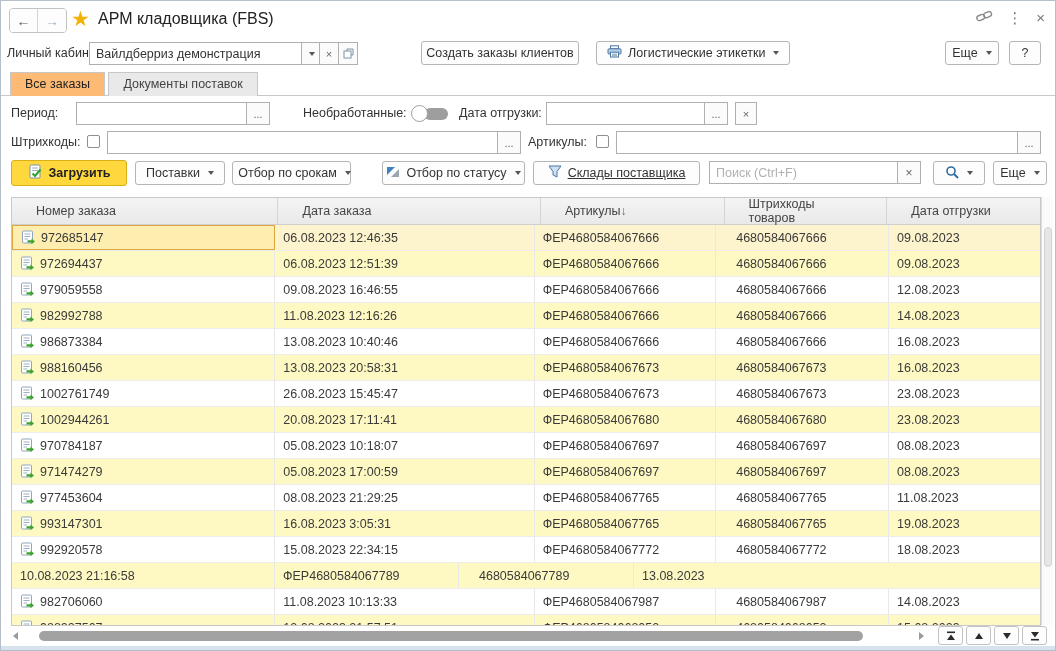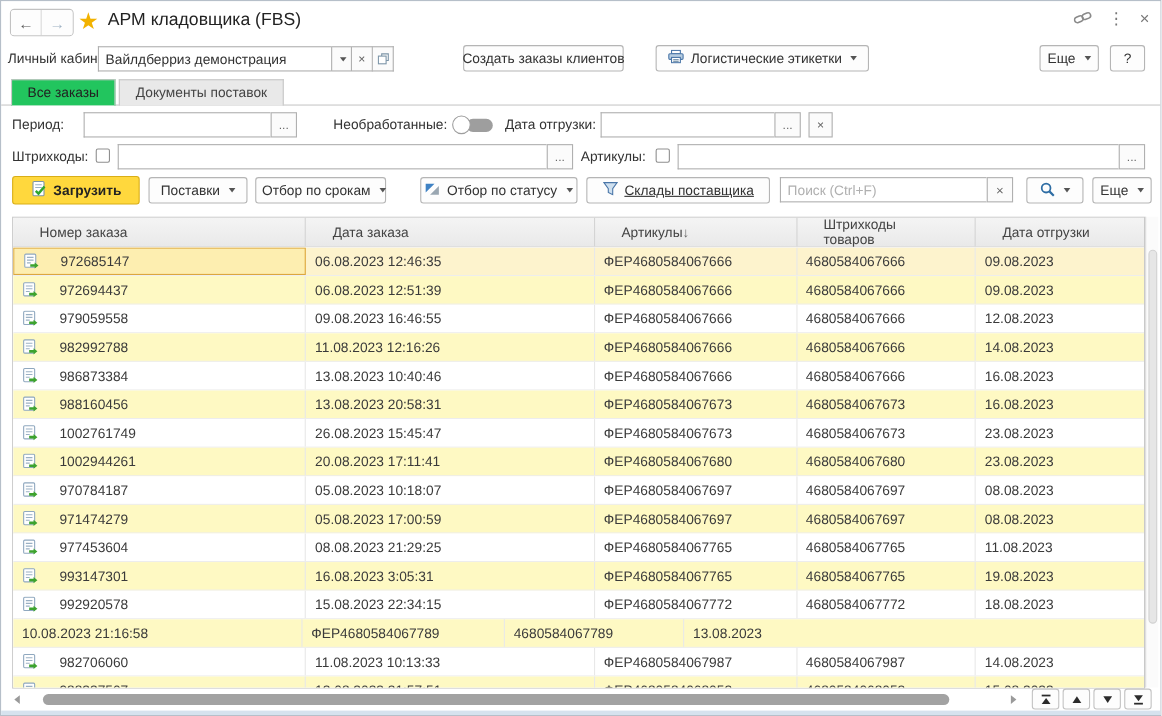--- a/index.html
+++ b/index.html
@@ -29,32 +29,32 @@
   .seg { display:inline-flex; align-items:center; justify-content:center; height:23px; border:1px solid #b0b0b0; background:#fbfbfb; color:#666; font-size:11px; cursor:pointer; }
   .seg + .seg { border-left:none; }
   .chk { width:13px; height:13px; border:1px solid #8f8f8f; border-radius:2px; background:#fff; display:inline-block; cursor:pointer; }
 
   
   .acct-row { position:absolute; left:0; top:40px; width:100%; height:27px; }
   .acct-label { position:absolute; left:6px; top:5px; }
   .acct-group { position:absolute; left:88px; top:1px; }
   .acct-group .inp { width:212px; }
   .acct-group .seg { width:19px; }
-  .btn-create { position:absolute; left:420px; top:0; width:146px; height:24px; }
+  .btn-create { position:absolute; left:420px; top:0; width:158px; height:24px; }
   .btn-labels { position:absolute; left:595px; top:0; height:24px; }
   .btn-more-top { position:absolute; right:56px; top:0; width:54px; }
   .btn-help { position:absolute; right:14px; top:0; width:32px; }
 
   
   .tabs { position:absolute; left:0; top:71px; width:100%; height:24px; }
   .tabs::after { content:""; position:absolute; left:0; right:0; bottom:0; border-bottom:1px solid #c8c8c8; }
   .tab { position:relative; display:inline-block; height:24px; line-height:23px; padding:0 14px; margin-left:0;
          border:1px solid #c8c8c8; border-bottom:none; background:#e9e9e9; color:#444; cursor:pointer; z-index:1; }
   .tab.first { margin-left:9px; }
-  .tab.active { background:#22c55e; color:#222; z-index:2; }
+  .tab.active { background:#fdba74; color:#222; z-index:2; }
   .tab.active::after { content:""; position:absolute; left:0; right:0; bottom:-1px; height:1px; background:#fff; }
 
   
   .frow1 { position:absolute; left:0; top:100px; width:100%; height:26px; }
   .frow2 { position:absolute; left:0; top:129px; width:100%; height:26px; }
   .flabel { position:absolute; top:5px; }
   .toggle { position:absolute; width:38px; height:17px; cursor:pointer; }
   .toggle .track { position:absolute; left:13px; top:3px; width:24px; height:12px; border-radius:6px; background:#9e9e9e; }
   .toggle .knob { position:absolute; left:0; top:0; width:17px; height:17px; border-radius:50%; background:#fff; border:1px solid #9e9e9e; }
 
@@ -76,24 +76,24 @@
   .tbl { position:absolute; left:10px; top:196px; width:1030px; border:1px solid #c9c9c9; }
   .thead { display:flex; height:27px; background:linear-gradient(#f4f4f4,#e9e9e9); border-bottom:1px solid #cfcfcf; }
   .hcell { display:flex; align-items:center; padding:0 24px; color:#444; border-right:1px solid #d4d4d4; }
   .hcell:last-child { border-right:none; }
   .tbody { height:400px; overflow:hidden; background:#fff; }
   .trow { display:flex; height:26px; align-items:stretch; border-bottom:1px solid #ededed; background:#fff; cursor:pointer; }
   .trow.alt { background:#fef9c3; }
   .trow.sel { background:#fdf3cd; }
   .tcell { display:flex; align-items:center; padding:0 8px; border-right:1px solid #e8e8e8; color:#3a3a3a; overflow:hidden; white-space:nowrap; }
   .trow.sel .c1 { border:1px solid #dca73e; background:#fdeeb0; }
-  .c1 { width:267px; gap:19px;text-align:right; }
+  .c1 { width:267px; gap:5px;text-align:right; }
   .c2 { width:263px; }
   .c3 { width:184px; }
-  .c4 { width:163px; }
+  .c4 { width:163px;margin-left:12px; }
   .c5 { width:153px; border-right:none; }
   .hc1 { width:267px; } .hc2 { width:263px; } .hc3 { width:184px; justify-content:flex-start; } .hc4 { width:163px; } .hc5 { width:153px; border-right:none; }
   .sort-arrow { color:#666; font-size:12px; }
   .docicon { display:inline-flex; width:15px; height:15px; flex:0 0 auto; }
 
   
   .vscroll { position:absolute; left:1040px; top:196px; width:12px; height:428px; border-left:1px solid #dcdcdc; background:#fbfbfb; }
   .vthumb { position:absolute; left:2px; top:30px; width:8px; height:340px; border-radius:4px; background:#e6e6e6; border:1px solid #d2d2d2; }
   .hscroll { position:absolute; left:0; top:624px; width:100%; height:22px; }
   .harrow { position:absolute; top:7px; width:0; height:0; cursor:pointer; }

